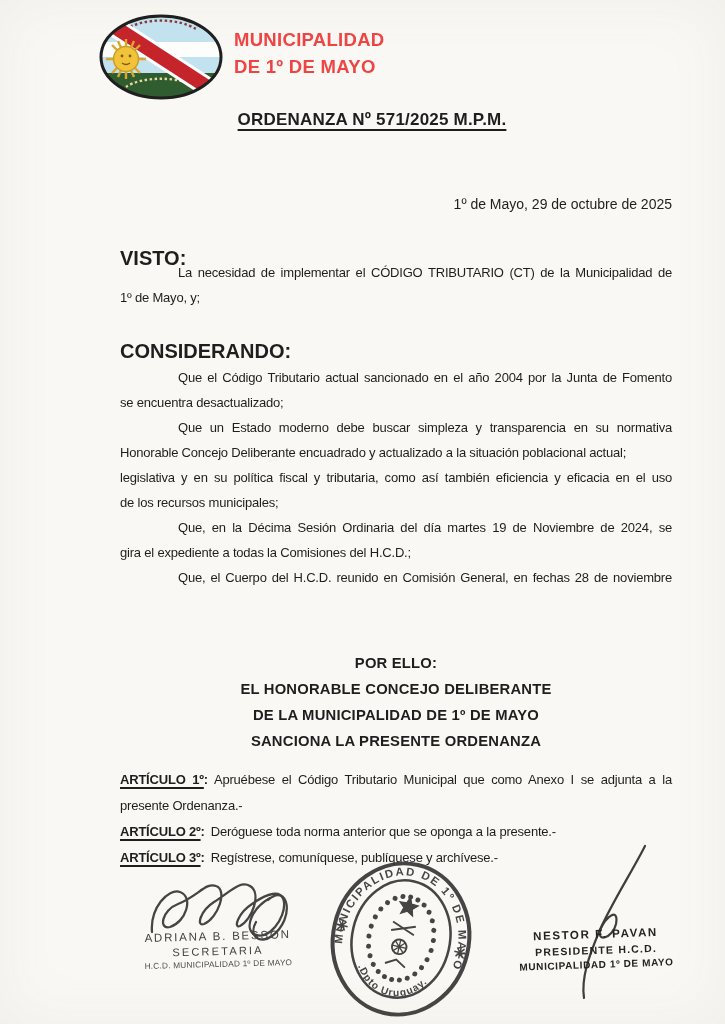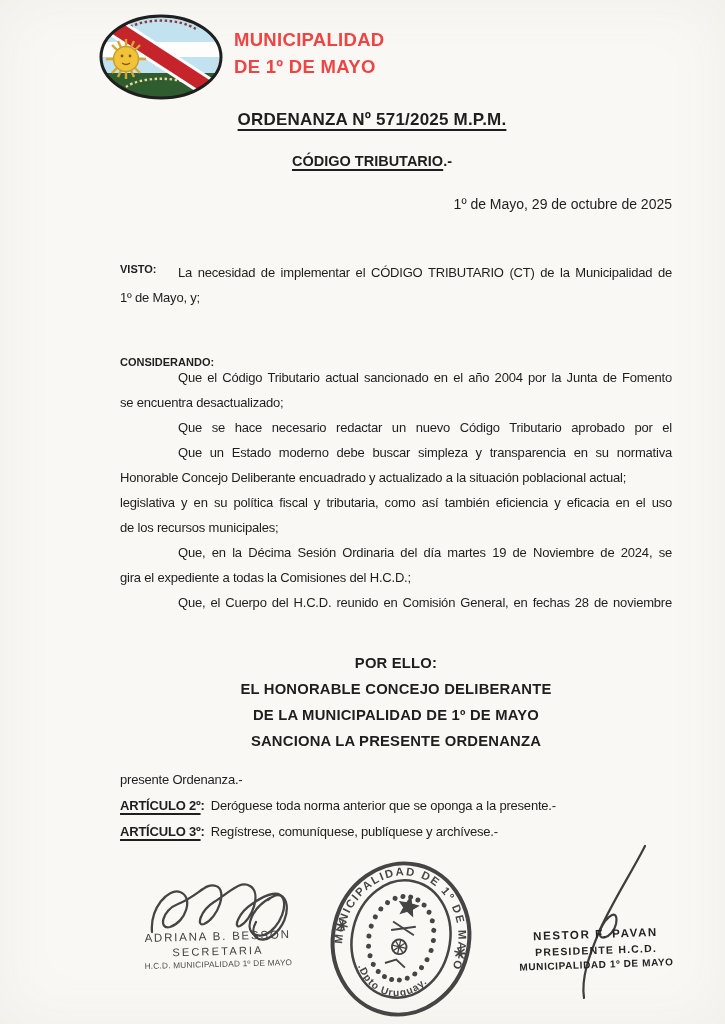--- a/index.html
+++ b/index.html
@@ -21,21 +21,21 @@
   
   .title{position:absolute;left:92px;top:110px;width:560px;text-align:center;
     font-size:17px;font-weight:700;letter-spacing:.2px;
     text-decoration:underline;text-decoration-thickness:2px;text-underline-offset:3.5px;}
   .subject{position:absolute;left:92px;top:153px;width:560px;text-align:center;
     font-size:14.5px;font-weight:700;}
   .subject .u{text-decoration:underline;text-decoration-thickness:1.8px;text-underline-offset:3px;}
   
   .col{position:absolute;left:120px;top:0;width:552px;}
   .dateline{position:absolute;top:196px;right:0;font-size:14px;}
-  .sec-h{position:absolute;left:0;font-size:11px;font-weight:700;margin-top:16px;}
+  .sec-h{position:absolute;left:0;font-size:20px;font-weight:700;}
   .visto-h{top:247px;} .cons-h{top:340px;}
   .lines{position:absolute;left:0;width:552px;font-size:13px;letter-spacing:-.2px;}
   .visto-p{top:260px;} .cons-p{top:365px;}
   .line{height:25px;line-height:25px;white-space:nowrap;overflow:visible;}
   .jline{text-align:justify;text-align-last:justify;}
   .indent{padding-left:58px;}
   .porello{position:absolute;left:0;top:650px;width:552px;text-align:center;
     font-size:14.8px;font-weight:700;line-height:26px;letter-spacing:.2px;}
   .articles{top:767px;}
   .articles .line{height:26px;line-height:26px;}
@@ -98,53 +98,52 @@
     <ellipse cx="65" cy="44" rx="60" ry="41" fill="none" stroke="#1f1f1f" stroke-width="3"></ellipse>
   </svg>
 
   <div class="orgname">
     <div>MUNICIPALIDAD</div>
     <div>DE 1º DE MAYO</div>
   </div>
 
   <h1 class="title">ORDENANZA Nº 571/2025 M.P.M.</h1>
 
-  <h2 class="subject"><span class="u">CÓDIGO TRIBUTARIO</span><span>.-</span></h2>
 
   <div class="col">
     <div class="dateline">1º de Mayo, 29 de octubre de 2025</div>
 
     <div class="sec-h visto-h">VISTO:</div>
     <div class="lines visto-p">
       <div class="line jline indent">La necesidad de implementar el CÓDIGO TRIBUTARIO (CT) de la Municipalidad de</div>
       <div class="line">1º de Mayo, y;</div>
     </div>
 
     <div class="sec-h cons-h">CONSIDERANDO:</div>
     <div class="lines cons-p">
       <div class="line jline indent">Que el Código Tributario actual sancionado en el año 2004 por la Junta de Fomento</div>
       <div class="line">se encuentra desactualizado;</div>
-      <div class="line jline indent">Que se hace necesario redactar un nuevo Código Tributario aprobado por el</div>
       <div class="line jline indent">Que un Estado moderno debe buscar simpleza y transparencia en su normativa</div>
       <div class="line">Honorable Concejo Deliberante encuadrado y actualizado a la situación poblacional actual;</div>
       <div class="line jline">legislativa y en su política fiscal y tributaria, como así también eficiencia y eficacia en el uso</div>
       <div class="line">de los recursos municipales;</div>
       <div class="line jline indent">Que, en la Décima Sesión Ordinaria del día martes 19 de Noviembre de 2024, se</div>
       <div class="line">gira el expediente a todas la Comisiones del H.C.D.;</div>
       <div class="line jline indent">Que, el Cuerpo del H.C.D. reunido en Comisión General, en fechas 28 de noviembre</div>
     </div>
 
     <div class="porello">
       <div>POR ELLO:</div>
       <div>EL HONORABLE CONCEJO DELIBERANTE</div>
       <div>DE LA MUNICIPALIDAD DE 1º DE MAYO</div>
       <div>SANCIONA LA PRESENTE ORDENANZA</div>
     </div>
 
     <div class="lines articles">
+      <div class="line jline"><span class="art-label">ARTÍCULO 1º</span><span class="art-colon">:</span><span class="art-rest">Apruébese el Código Tributario Municipal que como Anexo I se adjunta a la</span></div>
       <div class="line">presente Ordenanza.-</div>
       <div class="line"><span class="art-label">ARTÍCULO 2º</span><span class="art-colon">:</span><span class="art-rest">Deróguese toda norma anterior que se oponga a la presente.-</span></div>
       <div class="line"><span class="art-label">ARTÍCULO 3º</span><span class="art-colon">:</span><span class="art-rest">Regístrese, comuníquese, publíquese y archívese.-</span></div>
     </div>
   </div>
 
   <svg class="scribble scribble-left" viewBox="0 0 160 80">
     <g fill="none" stroke="#262626" stroke-width="2.3" stroke-linecap="round" opacity=".85">
       <path d="M14,62 C12,38 30,18 42,22 C56,27 48,52 32,57 C20,60 24,40 40,34 C60,26 68,12 78,16 C90,20 80,48 66,54 C58,57 62,41 76,32 C92,22 102,10 112,16 C124,23 114,50 102,56 C95,59 100,43 114,34 C128,24 144,18 146,32 C148,48 130,72 116,64 C106,58 114,38 132,28"></path>
       <path d="M130,30 C150,12 158,48 134,66 C122,75 110,66 118,52"></path>

